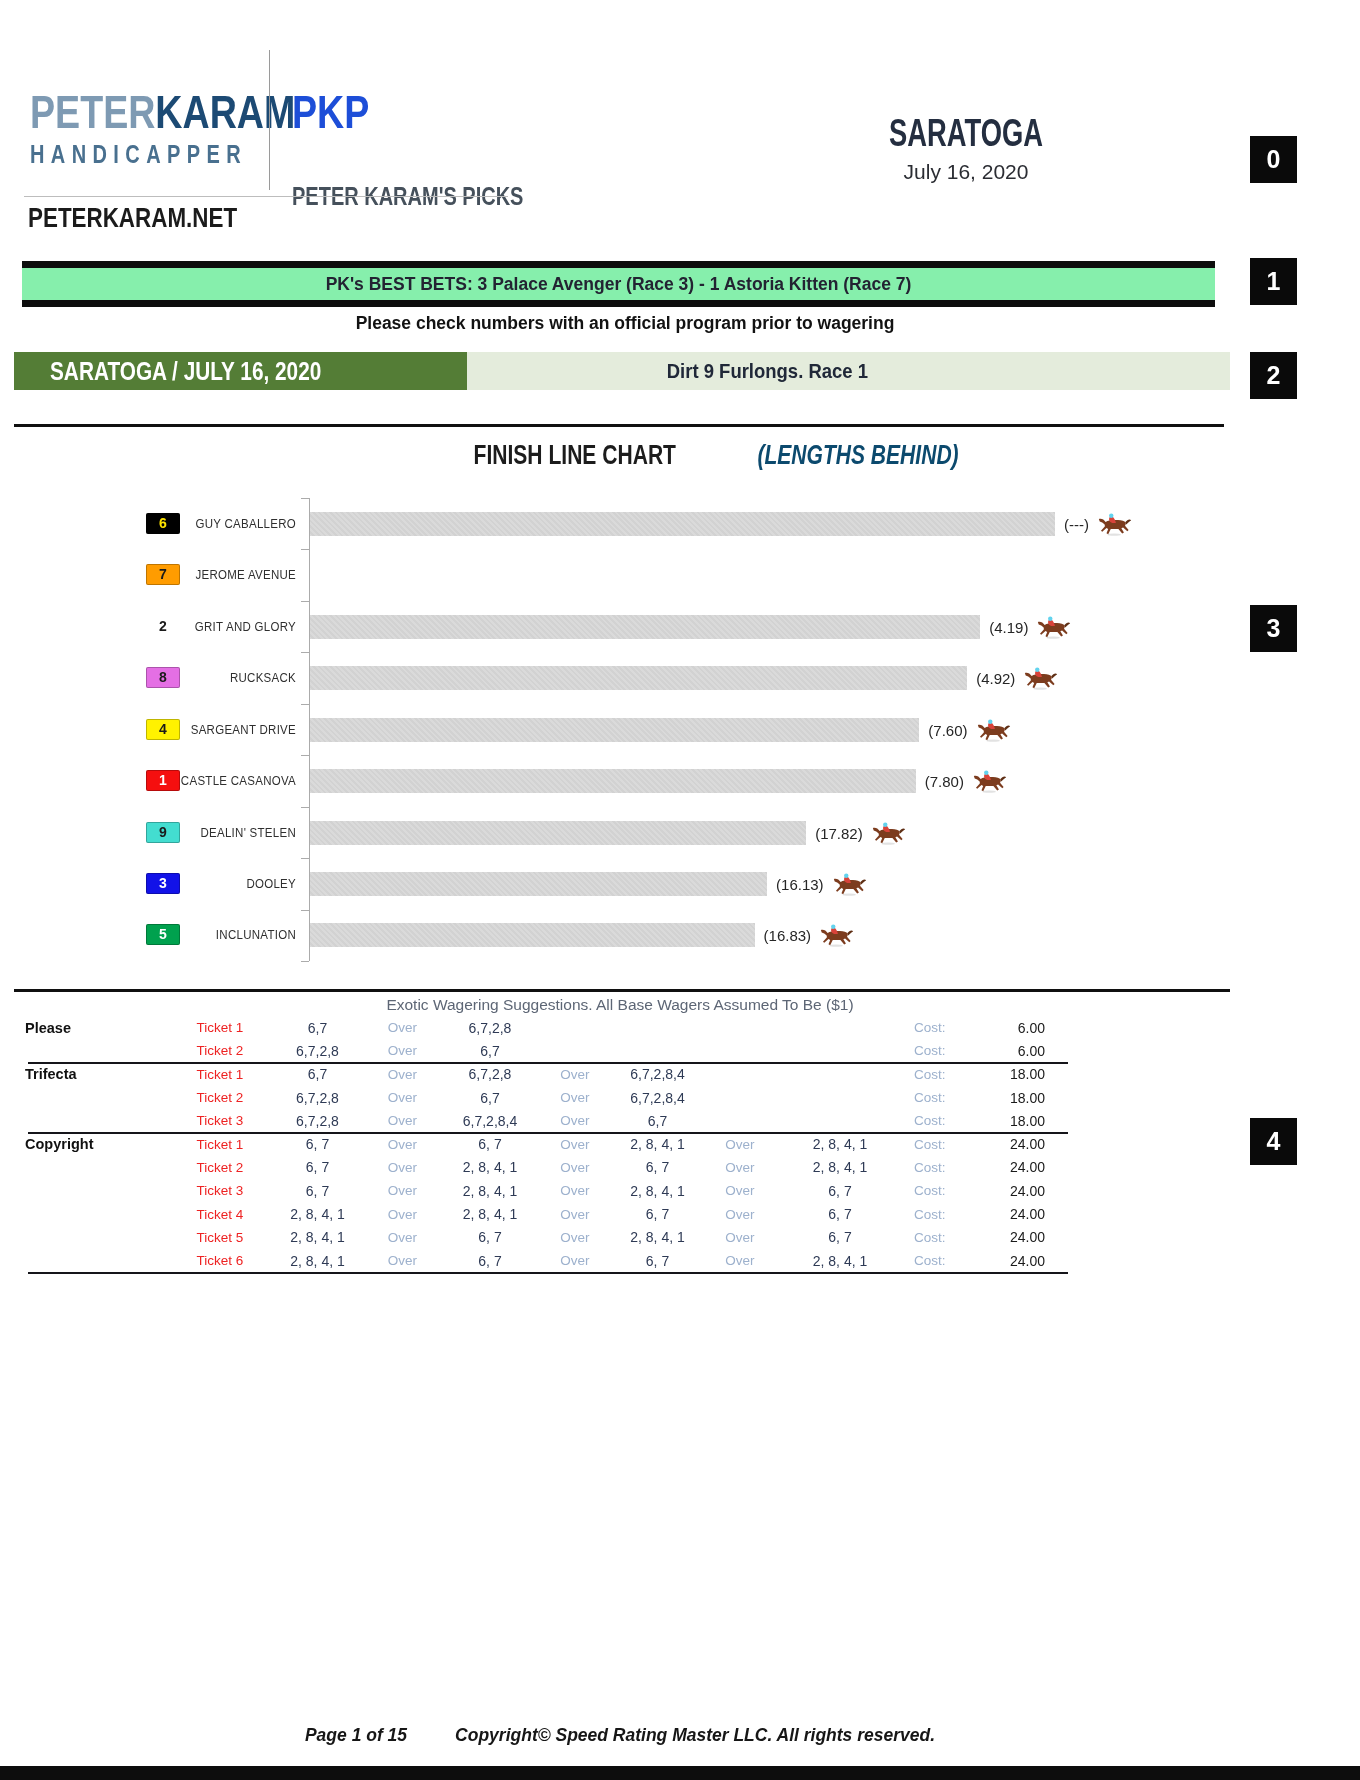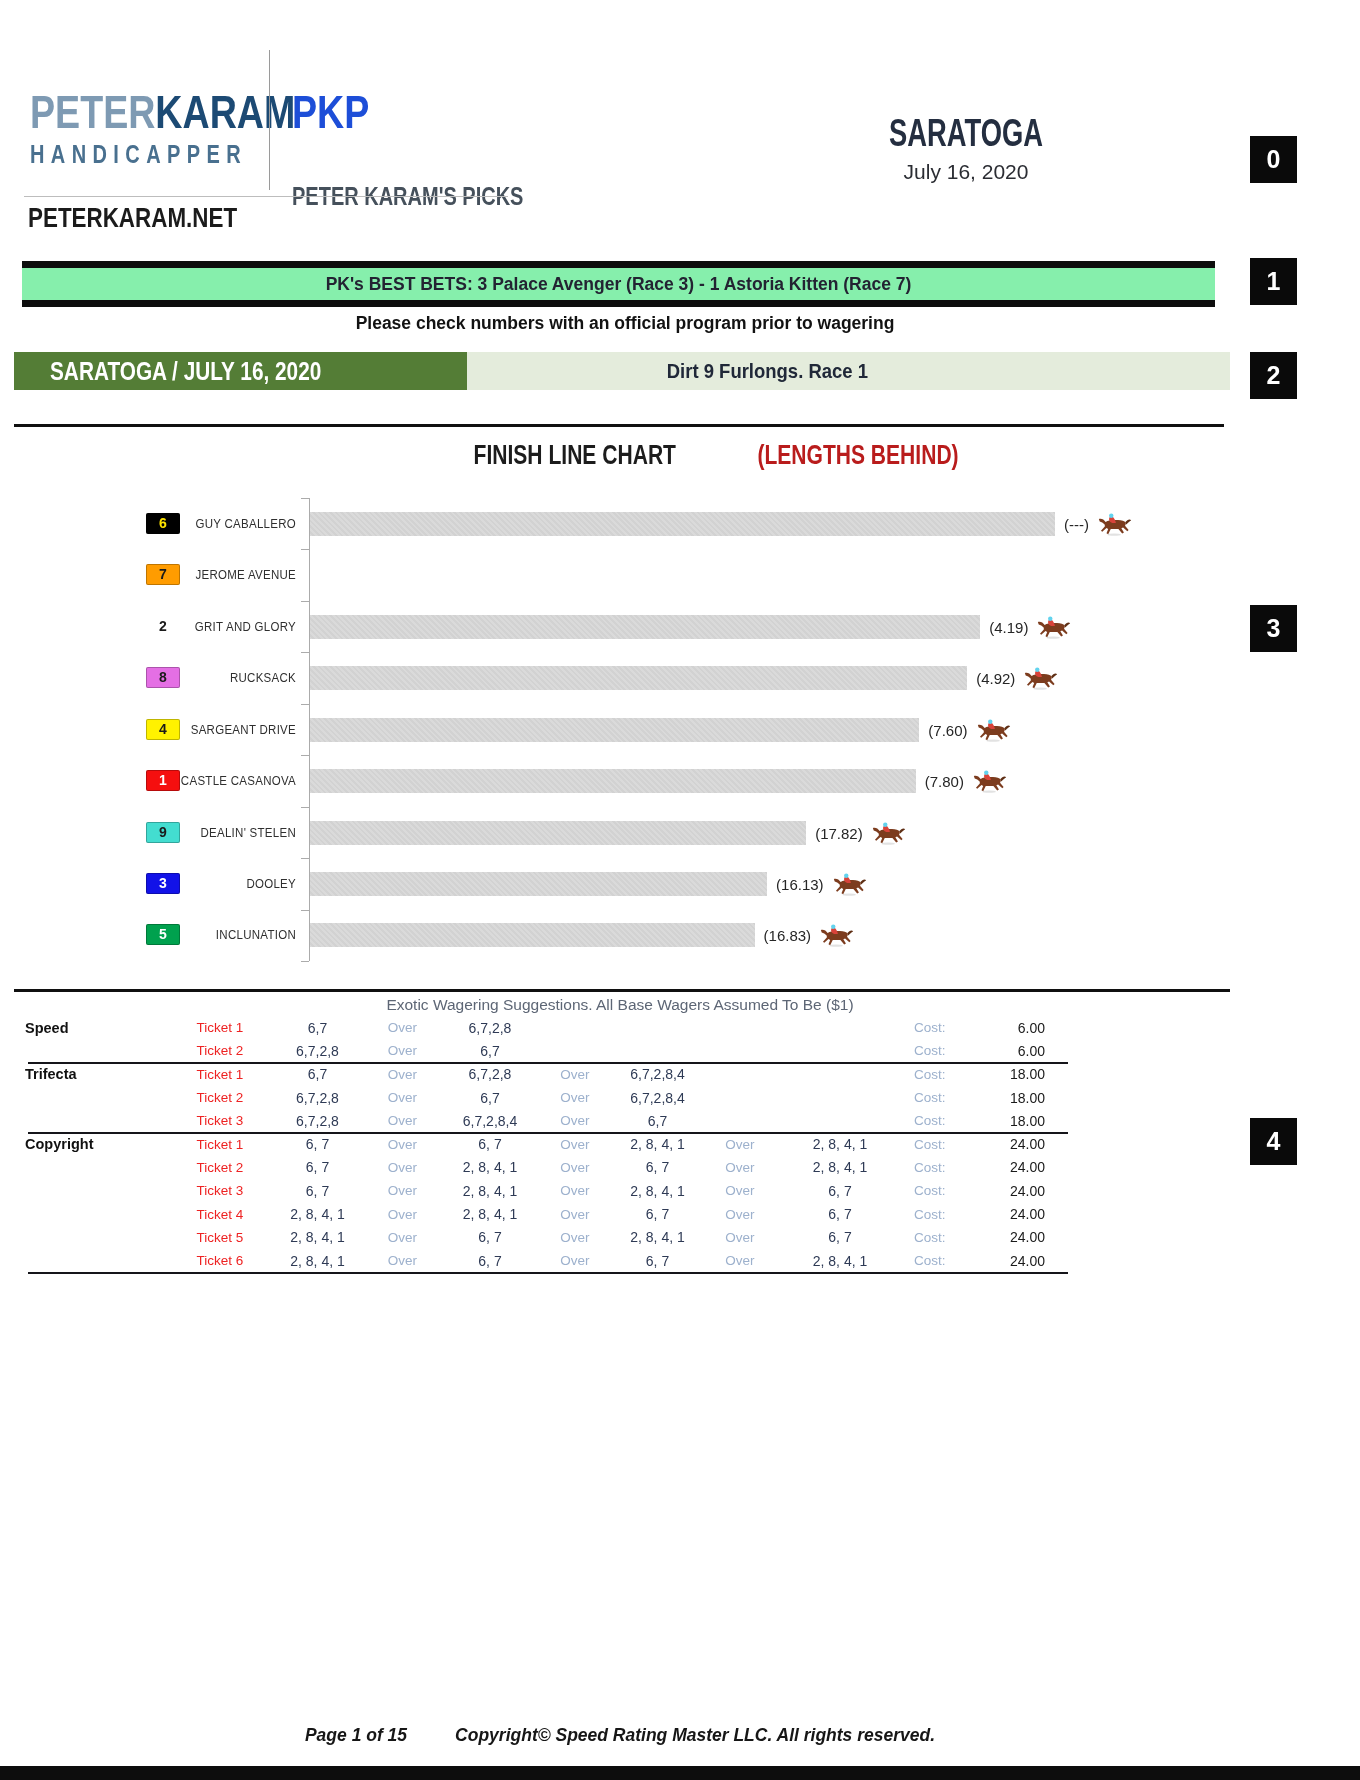--- a/index.html
+++ b/index.html
@@ -41,21 +41,21 @@
   .race-light{left:467px;top:352px;width:763px;height:38px;background:#e4ecdc;}
   .race-desc{left:467px;top:352px;width:600px;height:38px;display:flex;align-items:center;justify-content:center;
              color:#202838;font-size:21px;font-weight:bold;}
 
   .rule{background:#101010;}
   .rule1{left:14px;top:424px;width:1210px;height:3px;}
   .rule2{left:14px;top:989px;width:1216px;height:3px;}
 
   
   .chart-title{left:375px;top:440px;width:400px;font-size:27px;font-weight:bold;color:#1c1c1c;}
-  .chart-title2{left:658px;top:440px;width:400px;font-size:27px;font-weight:bold;color:#b91c1c;}
+  .chart-title2{left:658px;top:440px;width:400px;font-size:27px;font-weight:bold;color:#0c4a6e;font-style:italic;}
   .axis{left:309px;top:498px;width:1px;height:463px;background:#ababab;}
   .tick{left:301px;width:8px;height:1px;background:#ababab;}
   .crow{left:0;top:0;width:1250px;height:26px;}
   .chip{position:absolute;left:146px;top:2px;width:34px;height:21px;line-height:21px;text-align:center;
         font-size:14px;font-weight:bold;border-radius:2px;}
   .hname{position:absolute;left:168px;top:0;width:128px;height:26px;line-height:26px;text-align:right;
          font-size:12.5px;color:#2f2f2f;letter-spacing:.3px;transform:scaleX(.92);transform-origin:right center;}
   .barline{position:absolute;left:310px;top:1px;height:24px;display:flex;align-items:center;gap:9px;}
   .bar{height:24px;background:#d2d2d2;
        background-image:repeating-linear-gradient(45deg,rgba(255,255,255,.18) 0 2px,transparent 2px 4px);}
@@ -231,21 +231,21 @@
           </svg>
         </div>
     </div>
   </div>
   <div class="abs marker" style="left:1250px;top:605px">3</div>
 
   <div class="abs rule rule2"></div>
 
   <div class="abs wt-title cx">Exotic Wagering Suggestions. All Base Wagers Assumed To Be ($1)</div>
   <div class="abs wtable">
-    <div class="btype">Speed</div>
+    <div class="btype">Please</div>
       <div class="tkt">Ticket 1</div>
       <div class="num">6,7</div>
       <div class="ovr">Over</div>
       <div class="num">6,7,2,8</div>
       <div class="ovr"></div>
       <div class="num"></div>
       <div class="ovr"></div>
       <div class="num"></div>
       <div class="cstl">Cost:</div>
       <div class="cst">6.00</div>

